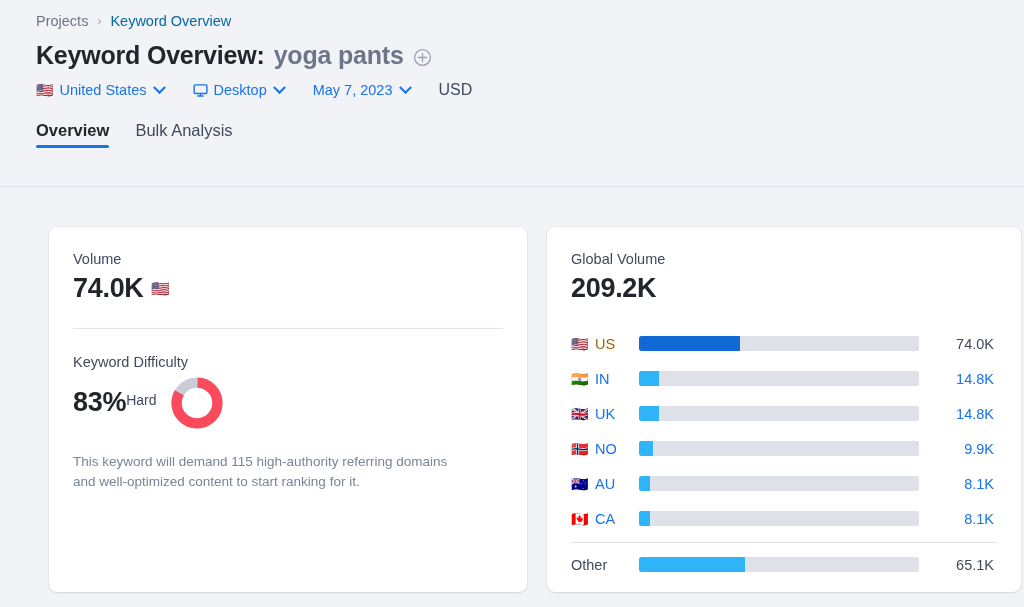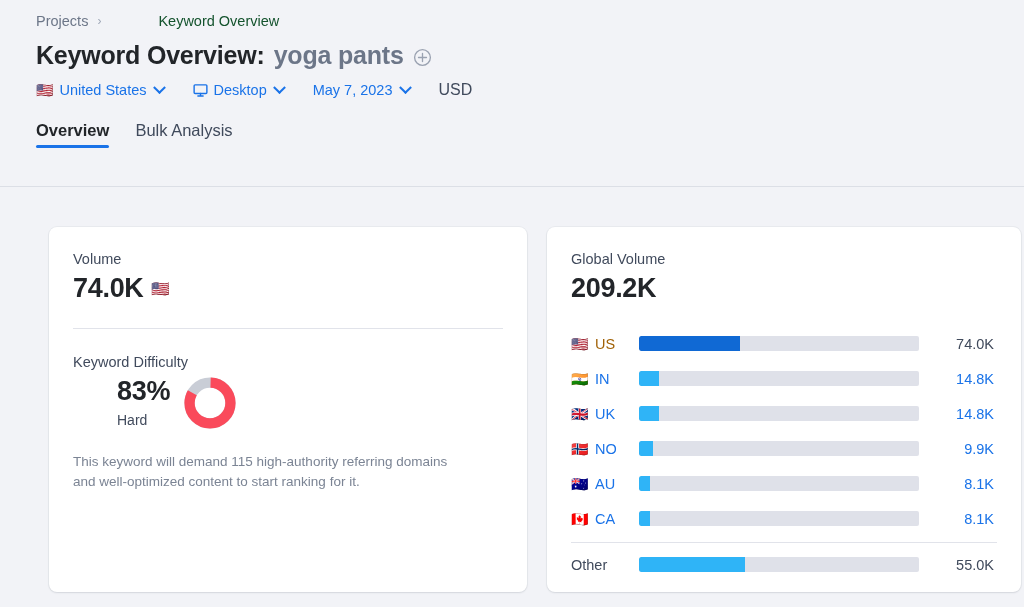--- a/index.html
+++ b/index.html
@@ -16,21 +16,21 @@
   
   .header { padding: 0 0 0 36px; background: #f2f3f7; }
 
   .breadcrumb {
     display: flex; align-items: center; gap: 9px;
     padding-top: 13px;
     font-size: 14.5px; color: #6c7688;
   }
   .breadcrumb .crumb-link { color: #6c7688; cursor: pointer; }
   .breadcrumb .crumb-sep { color: #a0a8b8; font-size: 12px; }
-  .breadcrumb .crumb-current { color: #14532d; margin-left: 48px; }
+  .breadcrumb .crumb-current { color: #0369a1; }
 
   .title-row {
     display: flex; align-items: center; gap: 9px;
     margin-top: 12px;
   }
   .title-main {
     font-size: 25px; font-weight: bold; color: #222529; letter-spacing: -0.2px;
   }
   .title-kw {
     font-size: 25px; font-weight: bold; color: #6c7688; letter-spacing: -0.2px;
@@ -98,21 +98,21 @@
     font-size: 27px; font-weight: bold; color: #222529;
     margin-top: 6px; display: flex; align-items: center; gap: 8px;
     letter-spacing: -0.3px;
   }
   .metric-value .flag { font-size: 15px; }
 
   .divider { height: 1px; background: #e1e3ea; margin: 24px 0 0 0; }
 
   .kd-block { margin-top: 25px; }
   .kd-row { display: flex; align-items: center; gap: 13px; margin-top: 4px; }
-  .kd-left { display: flex; flex-direction: column; margin-left: 44px; }
+  .kd-left { display: flex; flex-direction: row; }
   .kd-pct {
     font-size: 27px; font-weight: bold; color: #222529; letter-spacing: -0.3px;
   }
   .kd-word { font-size: 14px; color: #404a5c; margin-top: 5px; }
   .kd-donut { width: 54px; height: 54px; margin-top: 2px; }
 
   .kd-desc {
     margin-top: 22px; font-size: 13.5px; line-height: 1.45;
     color: #7b8494; max-width: 400px;
   }
@@ -282,18 +282,18 @@
               <div class="gv-fill" style="width: 4%;"></div>
             </div>
             <span class="gv-val">8.1K</span>
           </div>
           <div class="gv-divider"></div>
           <div class="gv-row other">
             <span class="gv-code">Other</span>
             <div class="gv-track">
               <div class="gv-fill" style="width: 38%;"></div>
             </div>
-            <span class="gv-val">55.0K</span>
+            <span class="gv-val">65.1K</span>
           </div>
         </div>
     </div>
   </div>
 </div>
 
 </body></html>

